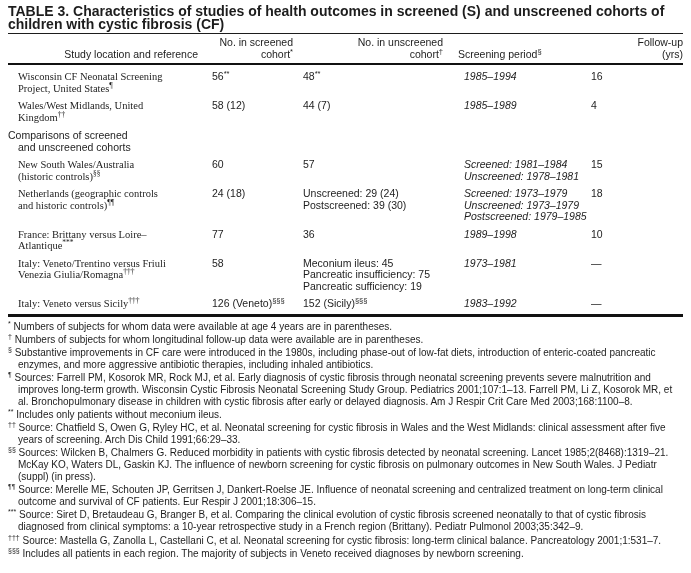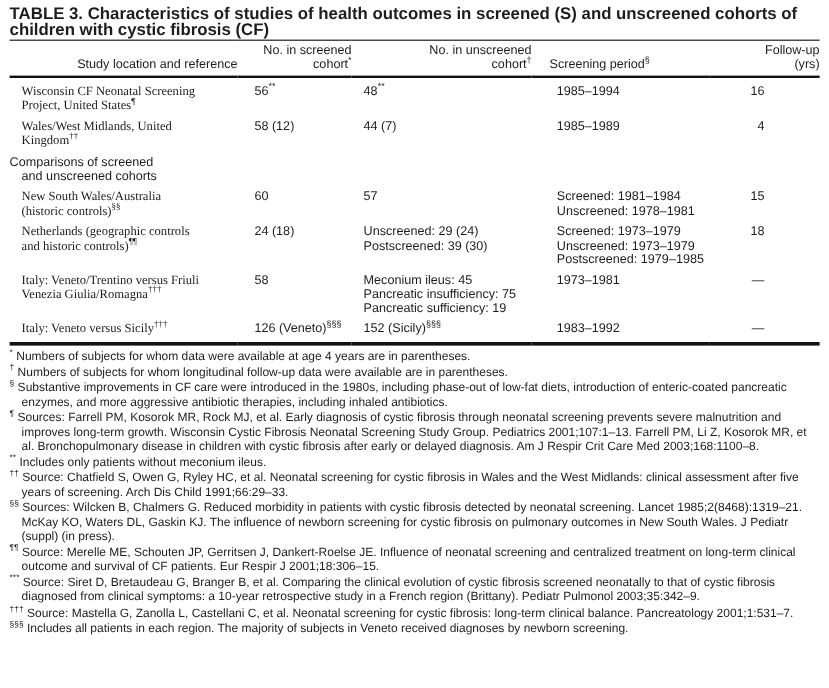--- a/index.html
+++ b/index.html
@@ -27,22 +27,22 @@
   th.h-study{text-align:right;}
   th.h-period{text-align:left;padding-left:15px;}
   td{
     font-size:10.5px;line-height:11.5px;vertical-align:top;
     padding:6px 0 0 0;
   }
   td.section-cell{padding-left:10px;text-indent:-10px;padding-top:7px;}
   td.study-cell{padding-left:10px;font-family:Liberation Serif, serif;}
   td.screened-cell{padding-left:14px;}
   td.unscreened-cell{padding-left:10px;}
-  td.period-cell{padding-left:21px;}
-  td.followup-cell{text-align:right;padding-right:46px;}
+  td.period-cell{padding-left:21px;font-style:italic;}
+  td.followup-cell{padding-right:46px;}
   tr.last-row td{padding-bottom:4px;}
   sup{font-size:7.5px;line-height:0;vertical-align:super;}
   .footnotes{margin-top:4px;}
   .fn{
     font-size:10px;line-height:11.8px;
     margin:0 0 1.5px 0;padding-left:10px;text-indent:-10px;
   }
   .fn sup{font-size:7px;}
 </style>
 </head>
@@ -95,20 +95,27 @@
           <td class="followup-cell">15</td>
         </tr>
         <tr>
           <td class="study-cell">Netherlands (geographic controls<br>and historic controls)<sup>¶¶</sup></td>
           <td class="screened-cell">24 (18)</td>
           <td class="unscreened-cell">Unscreened: 29 (24)<br>Postscreened: 39 (30)</td>
           <td class="period-cell">Screened: 1973–1979<br>Unscreened: 1973–1979<br>Postscreened: 1979–1985</td>
           <td class="followup-cell">18</td>
         </tr>
         <tr>
+          <td class="study-cell">France: Brittany versus Loire–<br>Atlantique<sup>***</sup></td>
+          <td class="screened-cell">77</td>
+          <td class="unscreened-cell">36</td>
+          <td class="period-cell">1989–1998</td>
+          <td class="followup-cell">10</td>
+        </tr>
+        <tr>
           <td class="study-cell">Italy: Veneto/Trentino versus Friuli<br>Venezia Giulia/Romagna<sup>†††</sup></td>
           <td class="screened-cell">58</td>
           <td class="unscreened-cell">Meconium ileus: 45<br>Pancreatic insufficiency: 75<br>Pancreatic sufficiency: 19</td>
           <td class="period-cell">1973–1981</td>
           <td class="followup-cell">—</td>
         </tr>
         <tr class="last-row">
           <td class="study-cell">Italy: Veneto versus Sicily<sup>†††</sup></td>
           <td class="screened-cell">126 (Veneto)<sup>§§§</sup></td>
           <td class="unscreened-cell">152 (Sicily)<sup>§§§</sup></td>

